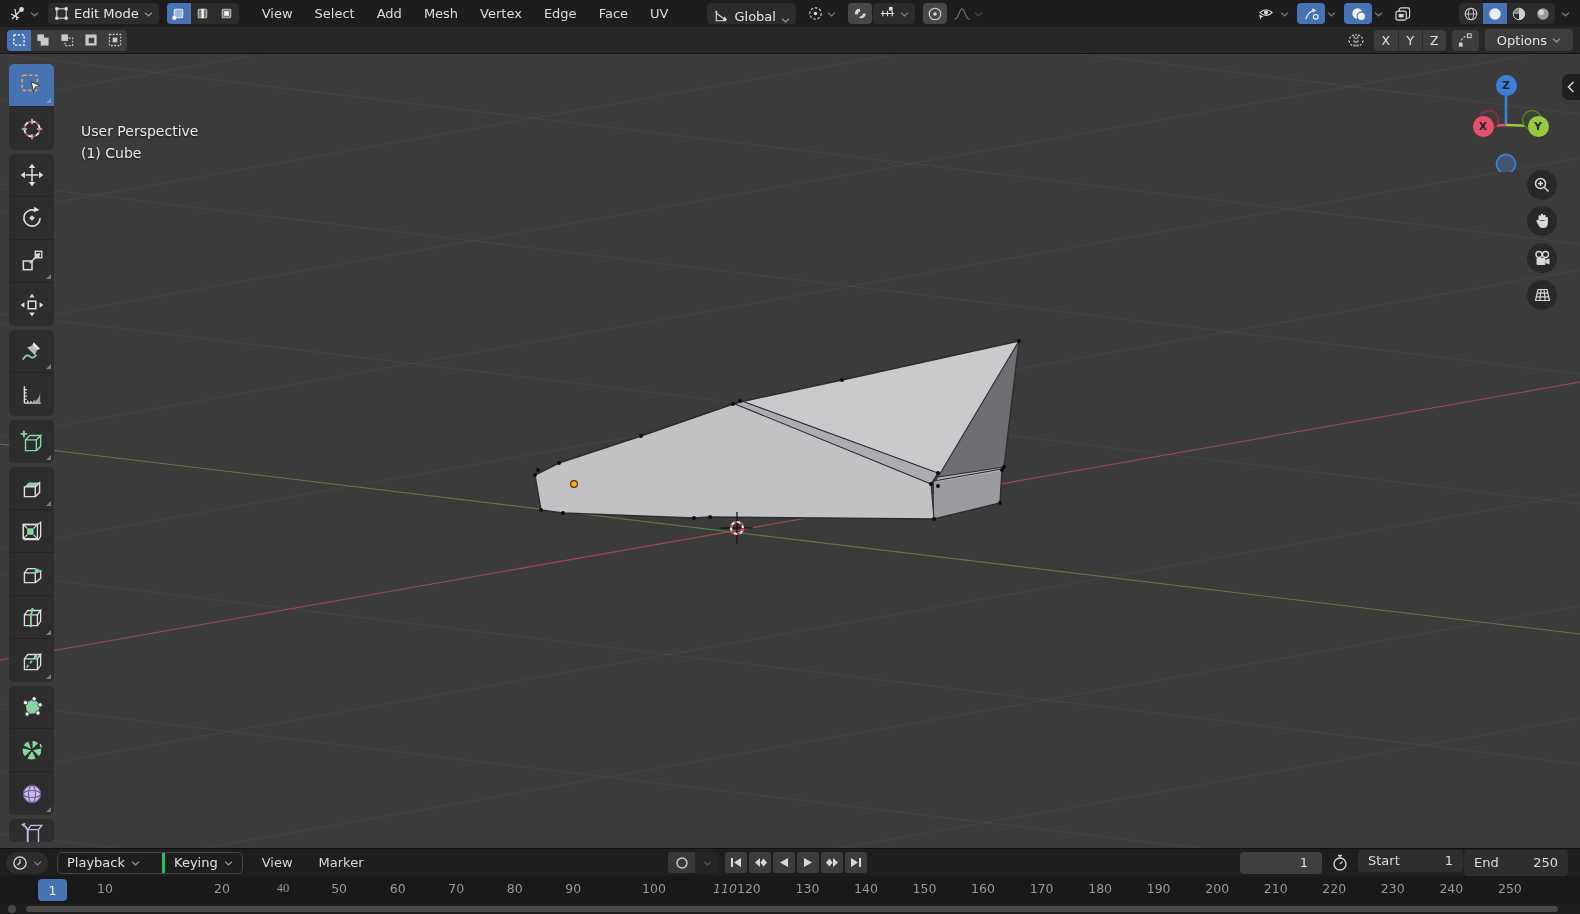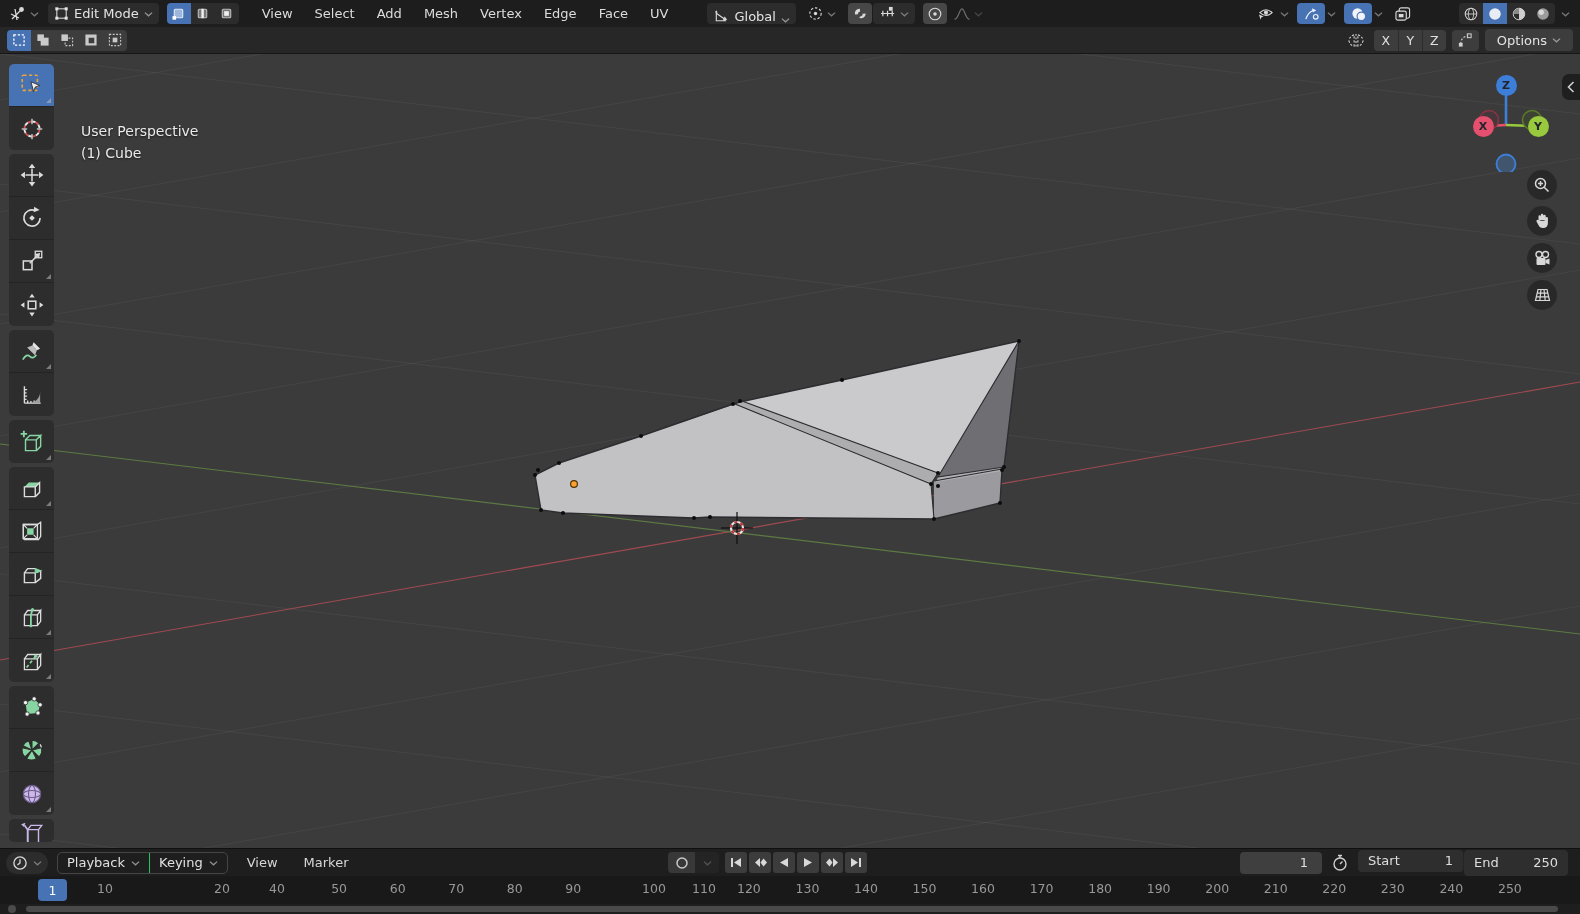--- a/index.html
+++ b/index.html
@@ -48,21 +48,21 @@
   .sidebar-tab { position:absolute; right:-6px; top:20px; width:24px; height:26px; background:#1f1f1f;
     border-radius:7px; color:#cfcfcf; font-size:13px; display:flex; align-items:center; padding-left:5px; }
 
   
   .tl-header { position:absolute; left:0; top:848px; width:1580px; height:28px; background:#1e1e1e;
     display:flex; align-items:center; padding:0 6px; border-top:1px solid #101010; }
   .tl-menu { color:#d6d6d6; font-size:13px; padding:0 13px; white-space:nowrap; }
   .tl-pillgroup { display:flex; align-items:center; border:1px solid #454545; border-radius:5px; height:22px; }
   .tl-pillgroup .part { display:flex; align-items:center; gap:6px; padding:0 9px; color:#e0e0e0;
     font-size:13px; height:100%; }
-  .tl-pillgroup .part + .part { border-left:1px solid #22c55e; }
+  .tl-pillgroup .part + .part { border-left:3px solid #22c55e;margin-left:13px; }
   .transport { display:flex; gap:2px; }
   .transport .tbtn { width:22px; height:21px; background:#3c3c3c; border-radius:3px;
     display:flex; align-items:center; justify-content:center; }
   .field { background:#2e2e2e; border-radius:4px; height:22px; display:flex; align-items:center;
     color:#dedede; font-size:13px; }
   .ruler { position:absolute; left:0; top:876px; width:1580px; height:28px; background:#191919; }
   .ruler-num { position:absolute; top:5px; transform:translateX(-50%); color:#989898; font-size:12.5px; }
   .curframe { position:absolute; left:38px; top:3px; width:29px; height:22px; background:#4772b3;
     border-radius:4px; color:#fff; font-size:12.5px; display:flex; align-items:center; justify-content:center; }
   .tl-scroll { position:absolute; left:0; top:904px; width:1580px; height:10px; background:#1e1e1e; }
@@ -699,28 +699,28 @@
         </div>
       </div>
     </div>
   </div>
 
   <div class="ruler">
     <div>
         <span class="ruler-num" style="left: 104.983px;">10</span>
         <span class="ruler-num" style="left: 163.52px; margin-top: 48px;">20</span>
         <span class="ruler-num" style="left: 222.057px;">20</span>
-        <span class="ruler-num" style="left: 277px;">40</span>
+        <span class="ruler-num" style="left: 283px; font-family: Liberation Serif, serif;">40</span>
         <span class="ruler-num" style="left: 339.131px;">50</span>
         <span class="ruler-num" style="left: 397.668px;">60</span>
         <span class="ruler-num" style="left: 456.205px;">70</span>
         <span class="ruler-num" style="left: 514.742px;">80</span>
         <span class="ruler-num" style="left: 573.279px;">90</span>
         <span class="ruler-num" style="left: 654px; text-align: right;">100</span>
-        <span class="ruler-num" style="left: 704px;">110</span>
+        <span class="ruler-num" style="left: 725px; font-style: italic;">110</span>
         <span class="ruler-num" style="left: 748.89px;">120</span>
         <span class="ruler-num" style="left: 807.427px;">130</span>
         <span class="ruler-num" style="left: 865.964px;">140</span>
         <span class="ruler-num" style="left: 924.501px;">150</span>
         <span class="ruler-num" style="left: 983.038px;">160</span>
         <span class="ruler-num" style="left: 1041.58px;">170</span>
         <span class="ruler-num" style="left: 1100.11px;">180</span>
         <span class="ruler-num" style="left: 1158.65px;">190</span>
         <span class="ruler-num" style="left: 1217.19px;">200</span>
         <span class="ruler-num" style="left: 1275.72px;">210</span>

